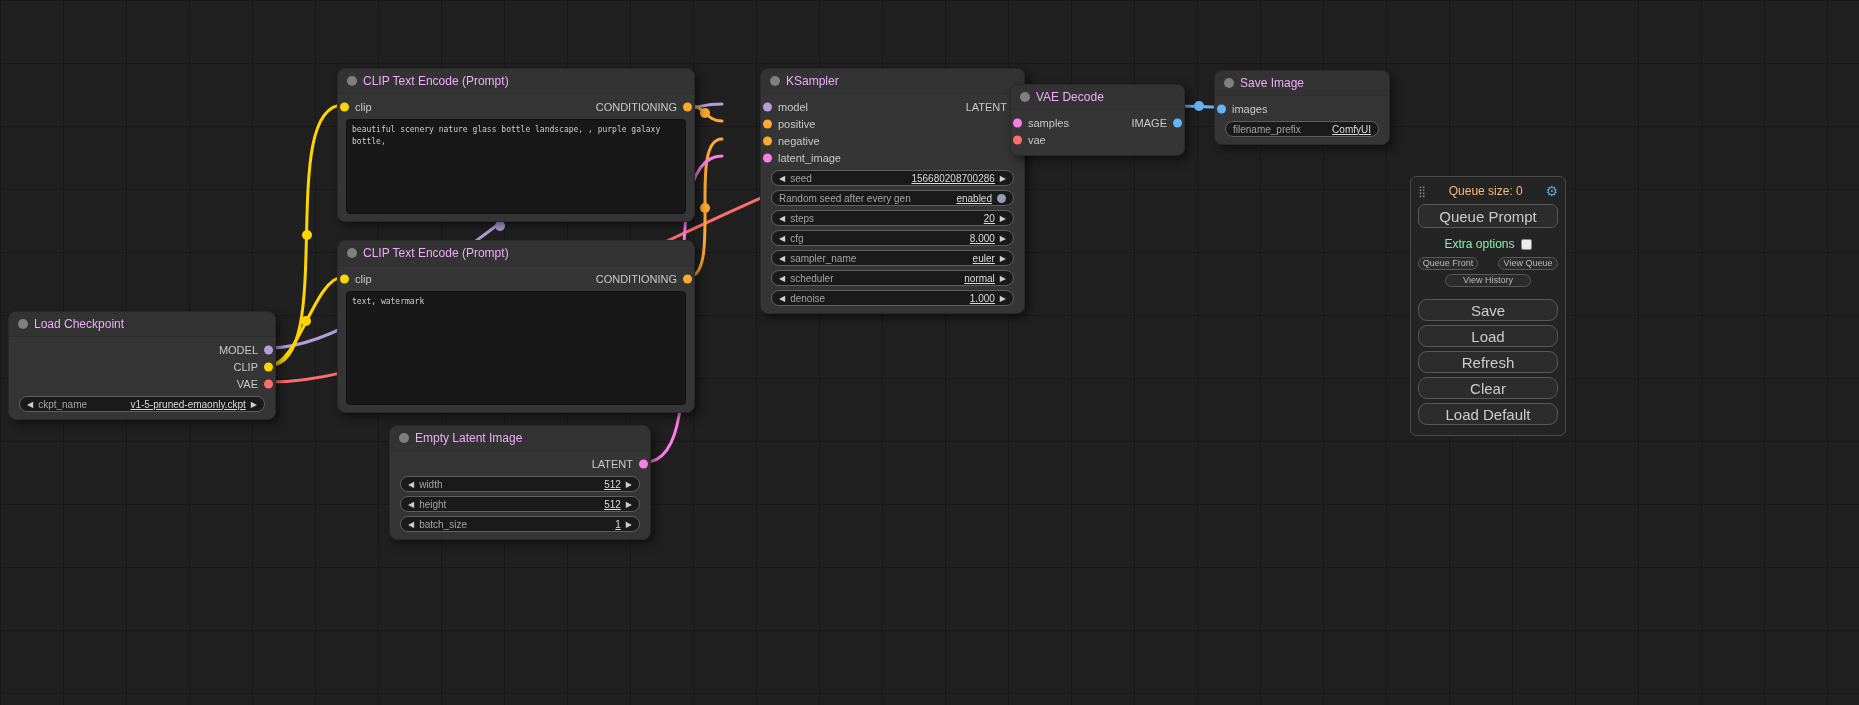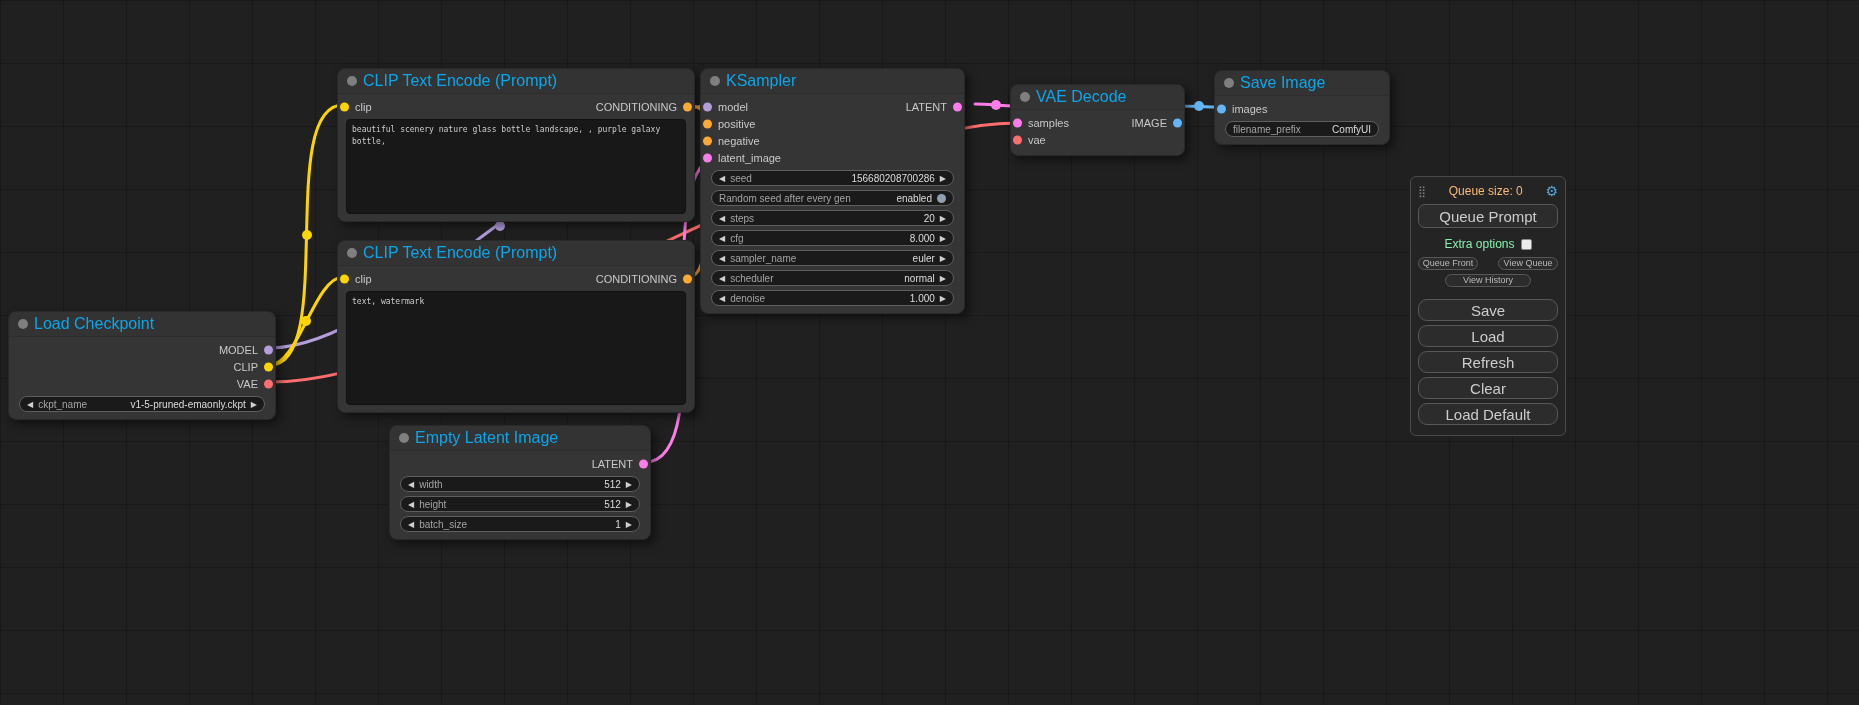--- a/index.html
+++ b/index.html
@@ -18,36 +18,36 @@
   .s-cond{stroke:var(--c-conditioning)} .s-latent{stroke:var(--c-latent)} .s-image{stroke:var(--c-image)}
   .f-model{fill:var(--c-model)} .f-clip{fill:var(--c-clip)} .f-vae{fill:var(--c-vae)}
   .f-cond{fill:var(--c-conditioning)} .f-latent{fill:var(--c-latent)} .f-image{fill:var(--c-image)}
 
   
   .node{position:absolute;z-index:2;background:#353535;border:1px solid #292929;border-radius:8px;
     box-shadow:4px 4px 10px rgba(0,0,0,.5);box-sizing:border-box;}
   .node-header{height:24px;background:#333333;border-radius:8px 8px 0 0;display:flex;align-items:center;
     gap:6px;padding:0 9px;border-bottom:1px solid #2d2d2d;}
   .collapse-dot{width:10px;height:10px;border-radius:50%;background:#7f7f7f;flex:0 0 auto;}
-  .node-title{font-size:16px;color:#0ea5e9;white-space:nowrap;}
+  .node-title{font-size:12px;color:#f0abfc;white-space:nowrap;}
   .node-body{padding:4px 0 7px;}
   .slot-row{position:relative;height:17px;display:flex;align-items:center;justify-content:space-between;
     padding:0 17px;font-size:11px;color:#c9c9c9;}
   .slot-label.out{margin-left:auto;}
   .slot-dot{position:absolute;top:50%;transform:translateY(-50%);width:9px;height:9px;border-radius:50%;}
   .slot-dot.in{left:2px;} .slot-dot.out{right:2px;}
   .c-model{background:var(--c-model)} .c-clip{background:var(--c-clip)} .c-vae{background:var(--c-vae)}
   .c-cond{background:var(--c-conditioning)} .c-latent{background:var(--c-latent)} .c-image{background:var(--c-image)}
 
   .widget{height:16px;margin:4px 10px 0;display:flex;align-items:center;gap:5px;
     background:#1a1a1a;border:1px solid #5e5e5e;border-radius:8px;padding:0 7px;box-sizing:border-box;
     font-size:10px;color:#a8a8a8;white-space:nowrap;overflow:hidden;}
   .w-arrow{font-size:8px;color:#cfcfcf;flex:0 0 auto;}
   .w-label{color:#a4a4a4;}
-  .w-value{margin-left:auto;color:#dcdcdc;}
+  .w-value{margin-left:auto;color:#dcdcdc;text-decoration:underline;}
   .toggle-dot{flex:0 0 auto;width:9px;height:9px;border-radius:50%;background:var(--c-toggle_dot);}
 
   .prompt-textarea{display:block;margin:4px 8px 0;width:calc(100% - 16px);box-sizing:border-box;
     background:#181818;border:1px solid #111;border-radius:4px;color:#cdcdcd;
     font-family:"DejaVu Sans Mono", monospace;font-size:8px;line-height:1.5;padding:4px 5px;
     resize:none;overflow:hidden;outline:none;}
 
   
   .queue-panel{position:absolute;left:1410px;top:176px;width:156px;z-index:3;box-sizing:border-box;
     background:#242424;border:1px solid #4a4a4a;border-radius:6px;padding:5px 7px 10px;}
@@ -178,21 +178,21 @@
       </div>
       <div class="widget">
         <span class="w-arrow">◀</span>
         <span class="w-label">batch_size</span>
         <span class="w-value">1</span>
         <span class="w-arrow">▶</span>
       </div>
     </div>
   </div>
 
-  <div class="node" style="left:700px;top:68px;width:265px;">
+  <div class="node" style="left:760px;top:68px;width:265px;">
     <div class="node-header">
       <span class="collapse-dot"></span>
       <span class="node-title">KSampler</span>
     </div>
     <div class="node-body">
       <div class="slot-row">
         <span class="slot-dot in c-model"></span>
         <span class="slot-label">model</span>
         <span class="slot-label out">LATENT</span>
         <span class="slot-dot out c-latent"></span>

